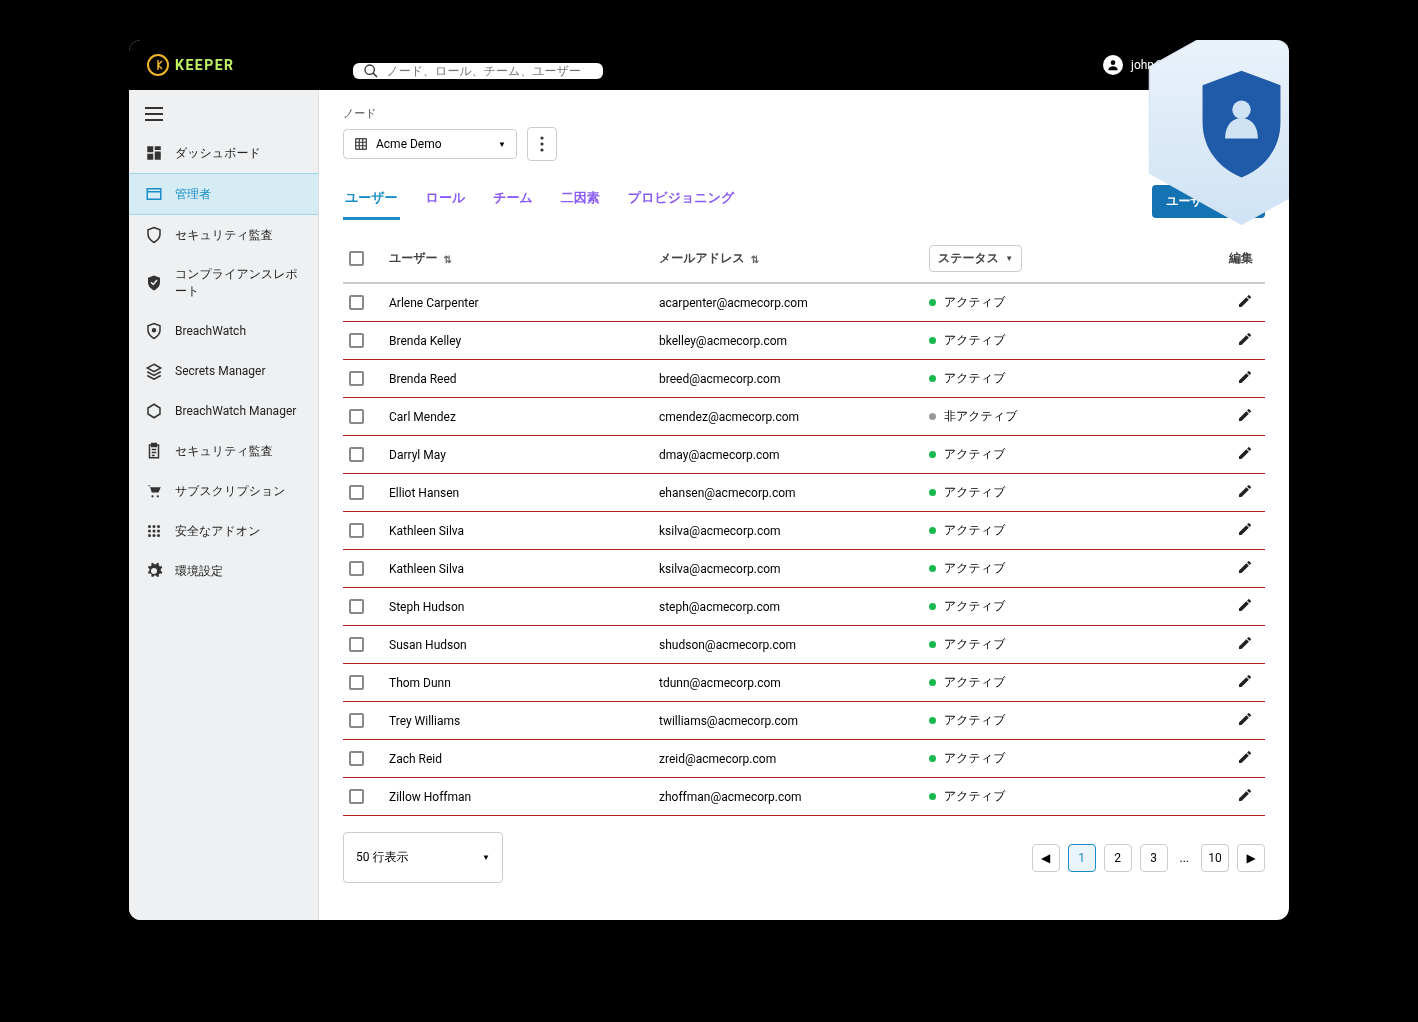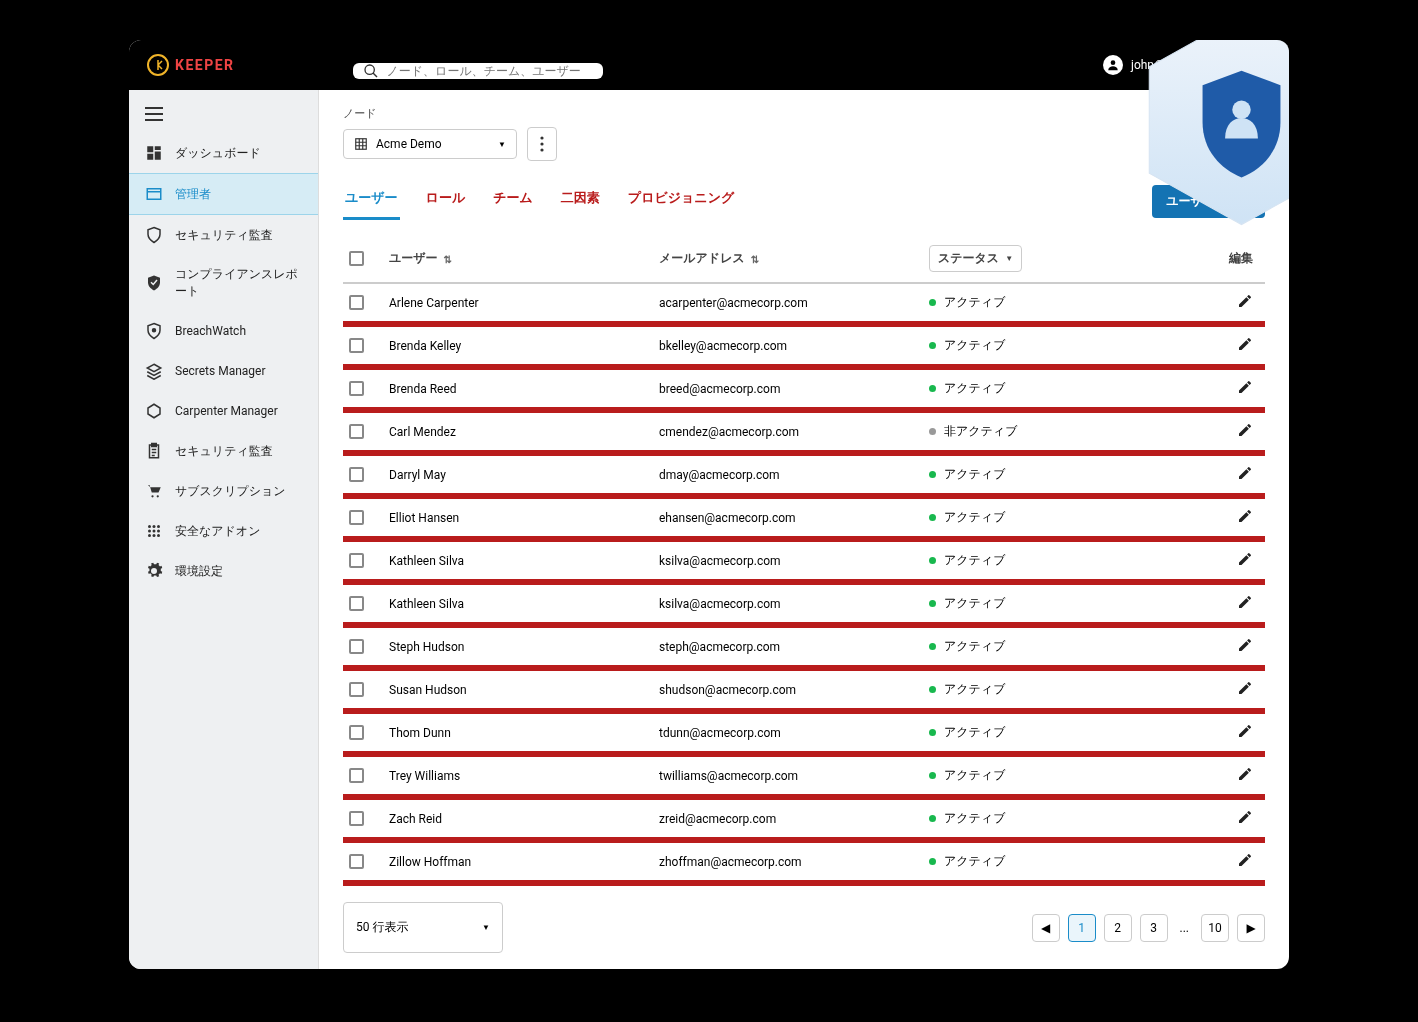--- a/index.html
+++ b/index.html
@@ -1,19 +1,19 @@
 <!DOCTYPE html>
 <html><head>
 <meta charset="utf-8">
 <style>
 * { box-sizing: border-box; margin: 0; padding: 0; font-family: -apple-system, BlinkMacSystemFont, "Segoe UI", Roboto, sans-serif; }
 body { background: #000; min-height: 100vh; display: flex; align-items: flex-start; justify-content: center; padding: 40px 20px 20px; }
 .app-window { width: 1160px; background: #fff; border-radius: 12px; overflow: hidden; position: relative; box-shadow: 0 20px 60px rgba(0,0,0,.5); }
 .topbar { background: #000; height: 50px; display: flex; align-items: center; padding: 0 18px; gap: 18px; }
-.logo { display: flex; align-items: center; gap: 6px; color: #ef4444; font-weight: 700; font-size: 14px; letter-spacing: 1.5px; }
+.logo { display: flex; align-items: center; gap: 6px; color: #bef264; font-weight: 700; font-size: 14px; letter-spacing: 1.5px; }
 .logo-icon { width: 22px; height: 22px; border-radius: 50%; border: 2px solid #f0b429; display:flex; align-items:center; justify-content:center; }
 .logo-icon svg { width: 12px; height: 12px; }
 .search-wrap { flex: 0 0 auto; margin-left: 100px; }
 .search { display:flex; align-items:center; background:#fff; border-radius: 6px; height: 16px; width: 250px; padding: 0 10px; gap:8px;margin-top:12px; }
 .search input { border:none; outline:none; font-size:12px; flex:1; }
 .topbar-spacer { flex:1; }
 .account { display:flex; align-items:center; gap:8px; color:#fff; font-size:12px; }
 .avatar-icon { width:20px; height:20px; background:#fff; border-radius:50%; display:flex; align-items:center; justify-content:center; color:#000; }
 
 .body { display:flex; min-height: 830px; }
@@ -28,30 +28,30 @@
 .crumb-row { display:flex; align-items:flex-end; justify-content:space-between; }
 .crumb-left .label { font-size:11px; color:#444; margin-bottom:6px; }
 .node-row { display:flex; gap:10px; align-items:center; }
 .node-select { display:flex; align-items:center; gap:10px; border:1px solid #ccc; border-radius:4px; padding:7px 10px; width:174px; font-size:12px; cursor:pointer; justify-content:space-between; }
 .node-select .ns-left { display:flex; align-items:center; gap:8px; }
 .kebab { width:30px; height:34px; border:1px solid #ccc; border-radius:4px; display:flex; align-items:center; justify-content:center; cursor:pointer; font-weight:700; }
 .quick-sync { display:flex; align-items:center; gap:8px; font-size:12px; color:#333; cursor:pointer; }
 
 .tabs-row { display:flex; align-items:center; justify-content:space-between; margin-top:22px; border-bottom:1px solid transparent; }
 .tabs { display:flex; gap:24px; }
-.tab { font-size:13px; font-weight:600; color:#b91c1c; padding: 6px 2px 10px; cursor:pointer; }
+.tab { font-size:13px; font-weight:600; color:#8b5cf6; padding: 6px 2px 10px; cursor:pointer; }
 .tab.active { color:#1a8cc9; border-bottom:3px solid #1a8cc9; }
 .primary-btn { background:#1473b3; color:#fff; border:none; border-radius:4px; padding:8px 14px; font-size:12px; font-weight:600; cursor:pointer; }
 
 .table { margin-top: 14px; }
 .thead, .trow { display:grid; grid-template-columns: 40px 1fr 1fr 1fr 60px; align-items:center; font-size:12px; }
 .thead { color:#444; font-weight:600; padding:10px 6px; border-bottom:2px solid #ccc; }
 .thead .th { display:flex; align-items:center; gap:6px; }
 .status-hdr { display:inline-flex; align-items:center; gap:6px; border:1px solid #ccc; border-radius:4px; padding:4px 8px; width:fit-content; cursor:pointer; }
-.trow { padding: 9px 6px; border-bottom:6px solid #b91c1c; }
+.trow { padding: 9px 6px; border-bottom:1px solid #b91c1c; }
 .checkbox { width:15px; height:15px; border:2px solid #888; border-radius:2px; cursor:pointer; }
 .status-cell { display:flex; align-items:center; gap:8px; }
 .dot { width:7px; height:7px; border-radius:50%; }
 .dot.green { background:#18b84e; }
 .dot.gray { background:#999; }
 .edit-cell { text-align:right; padding-right:6px; }
 .edit-btn { cursor:pointer; }
 .th-edit { text-align:right; padding-right:6px; }
 
 .footer-row { display:flex; justify-content:space-between; align-items:center; margin-top:16px; }
@@ -162,21 +162,21 @@
               </svg>
             </span>
             <span>Secrets Manager</span>
           </div>
           <div class="nav-item">
             <span class="nav-icon">
               <svg width="18" height="18" viewBox="0 0 24 24" fill="none" stroke="#333" stroke-width="2">
                 <polygon points="12,3 20,8 20,16 12,21 4,16 4,8"></polygon>
               </svg>
             </span>
-            <span>Carpenter Manager</span>
+            <span>BreachWatch Manager</span>
           </div>
           <div class="nav-item">
             <span class="nav-icon">
               <svg width="18" height="18" viewBox="0 0 24 24" fill="none" stroke="#333" stroke-width="2">
                 <rect x="6" y="4" width="12" height="17"></rect>
                 <rect x="9" y="2" width="6" height="4" fill="#333"></rect>
                 <path d="M9 10h6M9 14h6M9 18h4"></path>
               </svg>
             </span>
             <span>セキュリティ監査</span>

